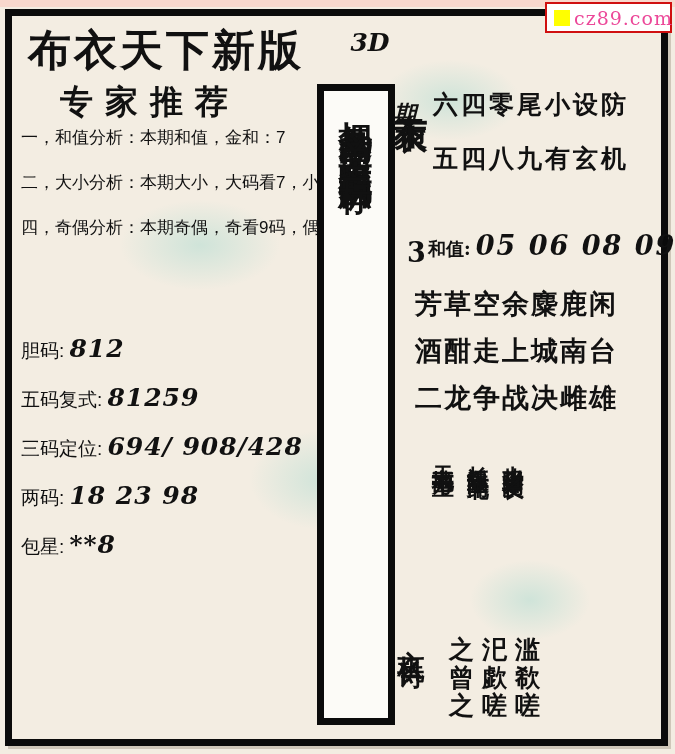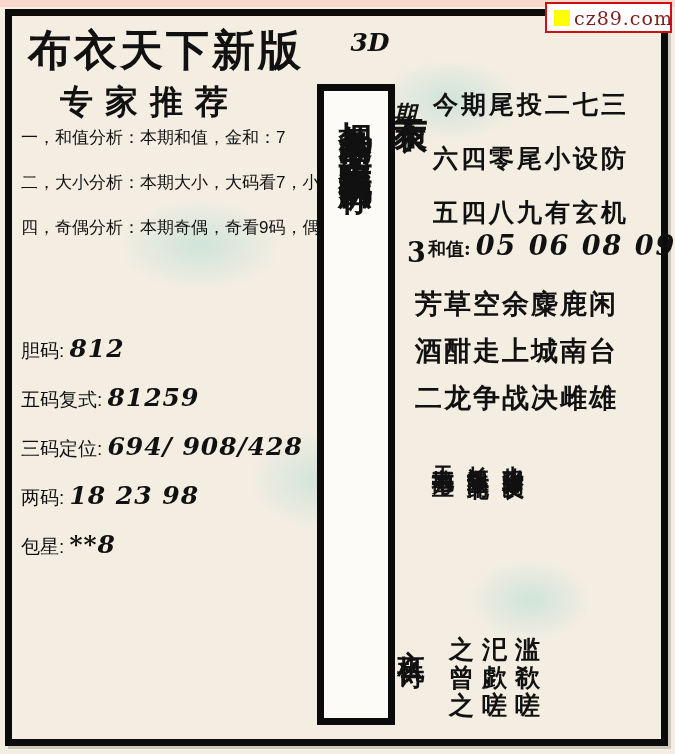--- a/index.html
+++ b/index.html
@@ -17,21 +17,21 @@
     border:7px solid #0b0b0b;box-sizing:border-box;
     box-shadow:3px 3px 0 rgba(140,130,110,.35);
   }
   
   .cz-badge{
     position:absolute;left:545px;top:2px;width:127px;height:31px;
     background:#ffffff;border:2px solid #d01010;box-sizing:border-box;
     display:flex;align-items:center;z-index:5;
   }
   .cz-square{width:16px;height:16px;background:#ffff00;margin:0 4px 0 7px;flex:0 0 auto;}
-  .cz-text{color:#7f1d1d;font-size:19px;font-family:"DejaVu Serif", serif;letter-spacing:1px;}
+  .cz-text{color:#ec4899;font-size:19px;font-family:"DejaVu Serif", serif;letter-spacing:1px;}
 
   
   .title{
     position:absolute;left:22px;top:22px;width:288px;text-align:center;
     font-size:43px;font-weight:bold;letter-spacing:3px;white-space:nowrap;
   }
   .subtitle{
     position:absolute;left:30px;top:80px;width:240px;text-align:center;
     font-size:33px;font-weight:bold;letter-spacing:12px;white-space:nowrap;
   }
@@ -131,21 +131,20 @@
 
 <div class="slogan-box">
   <div class="vert slogan-line">把复杂的变简单</div>
   <div class="vert slogan-line">中大奖是我们的目标</div>
 </div>
 
 <div class="vert brand">布衣天下</div>
 <div class="brand-num">3</div>
 
 <div class="tips">
-  <div class="tip-line">今期尾投二七三</div>
   <div class="tip-line">六四零尾小设防</div>
   <div class="tip-line">五四八九有玄机</div>
 </div>
 
 <div class="hezhi">
   <span class="hezhi-label">和值:</span>
   <span class="hezhi-values">05 06 08 09 07</span>
 </div>
 
 <div class="poem">

